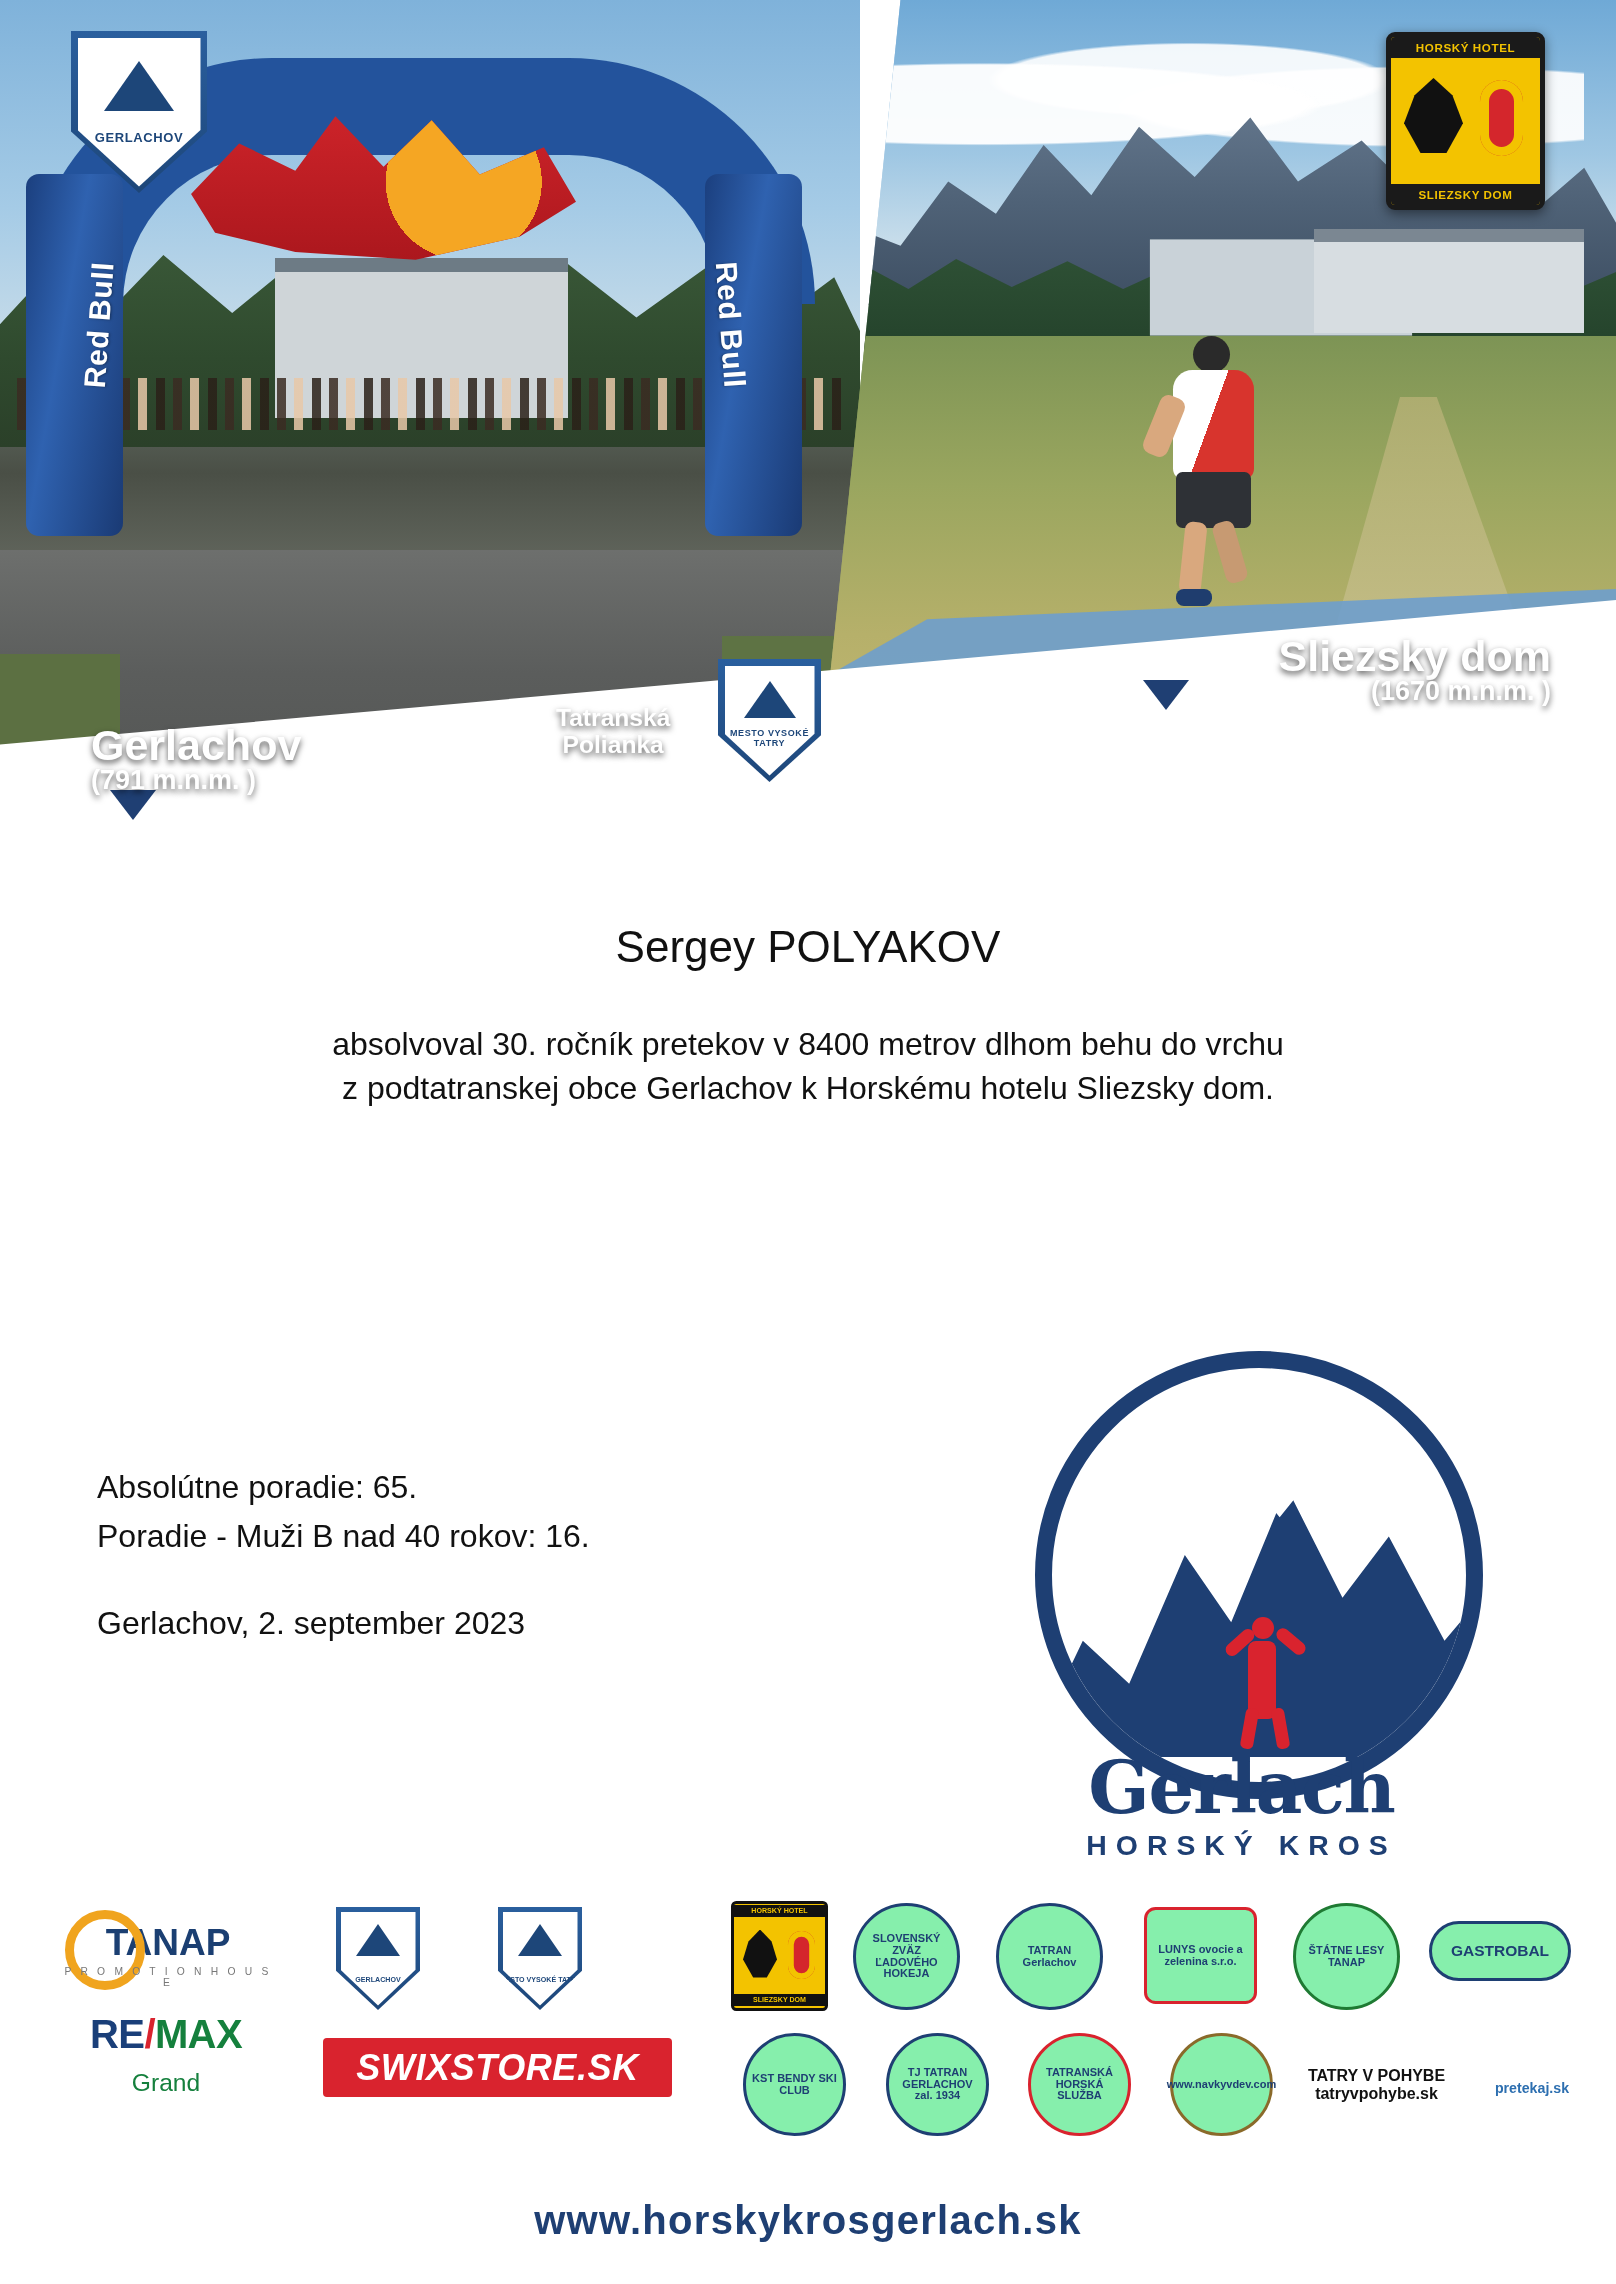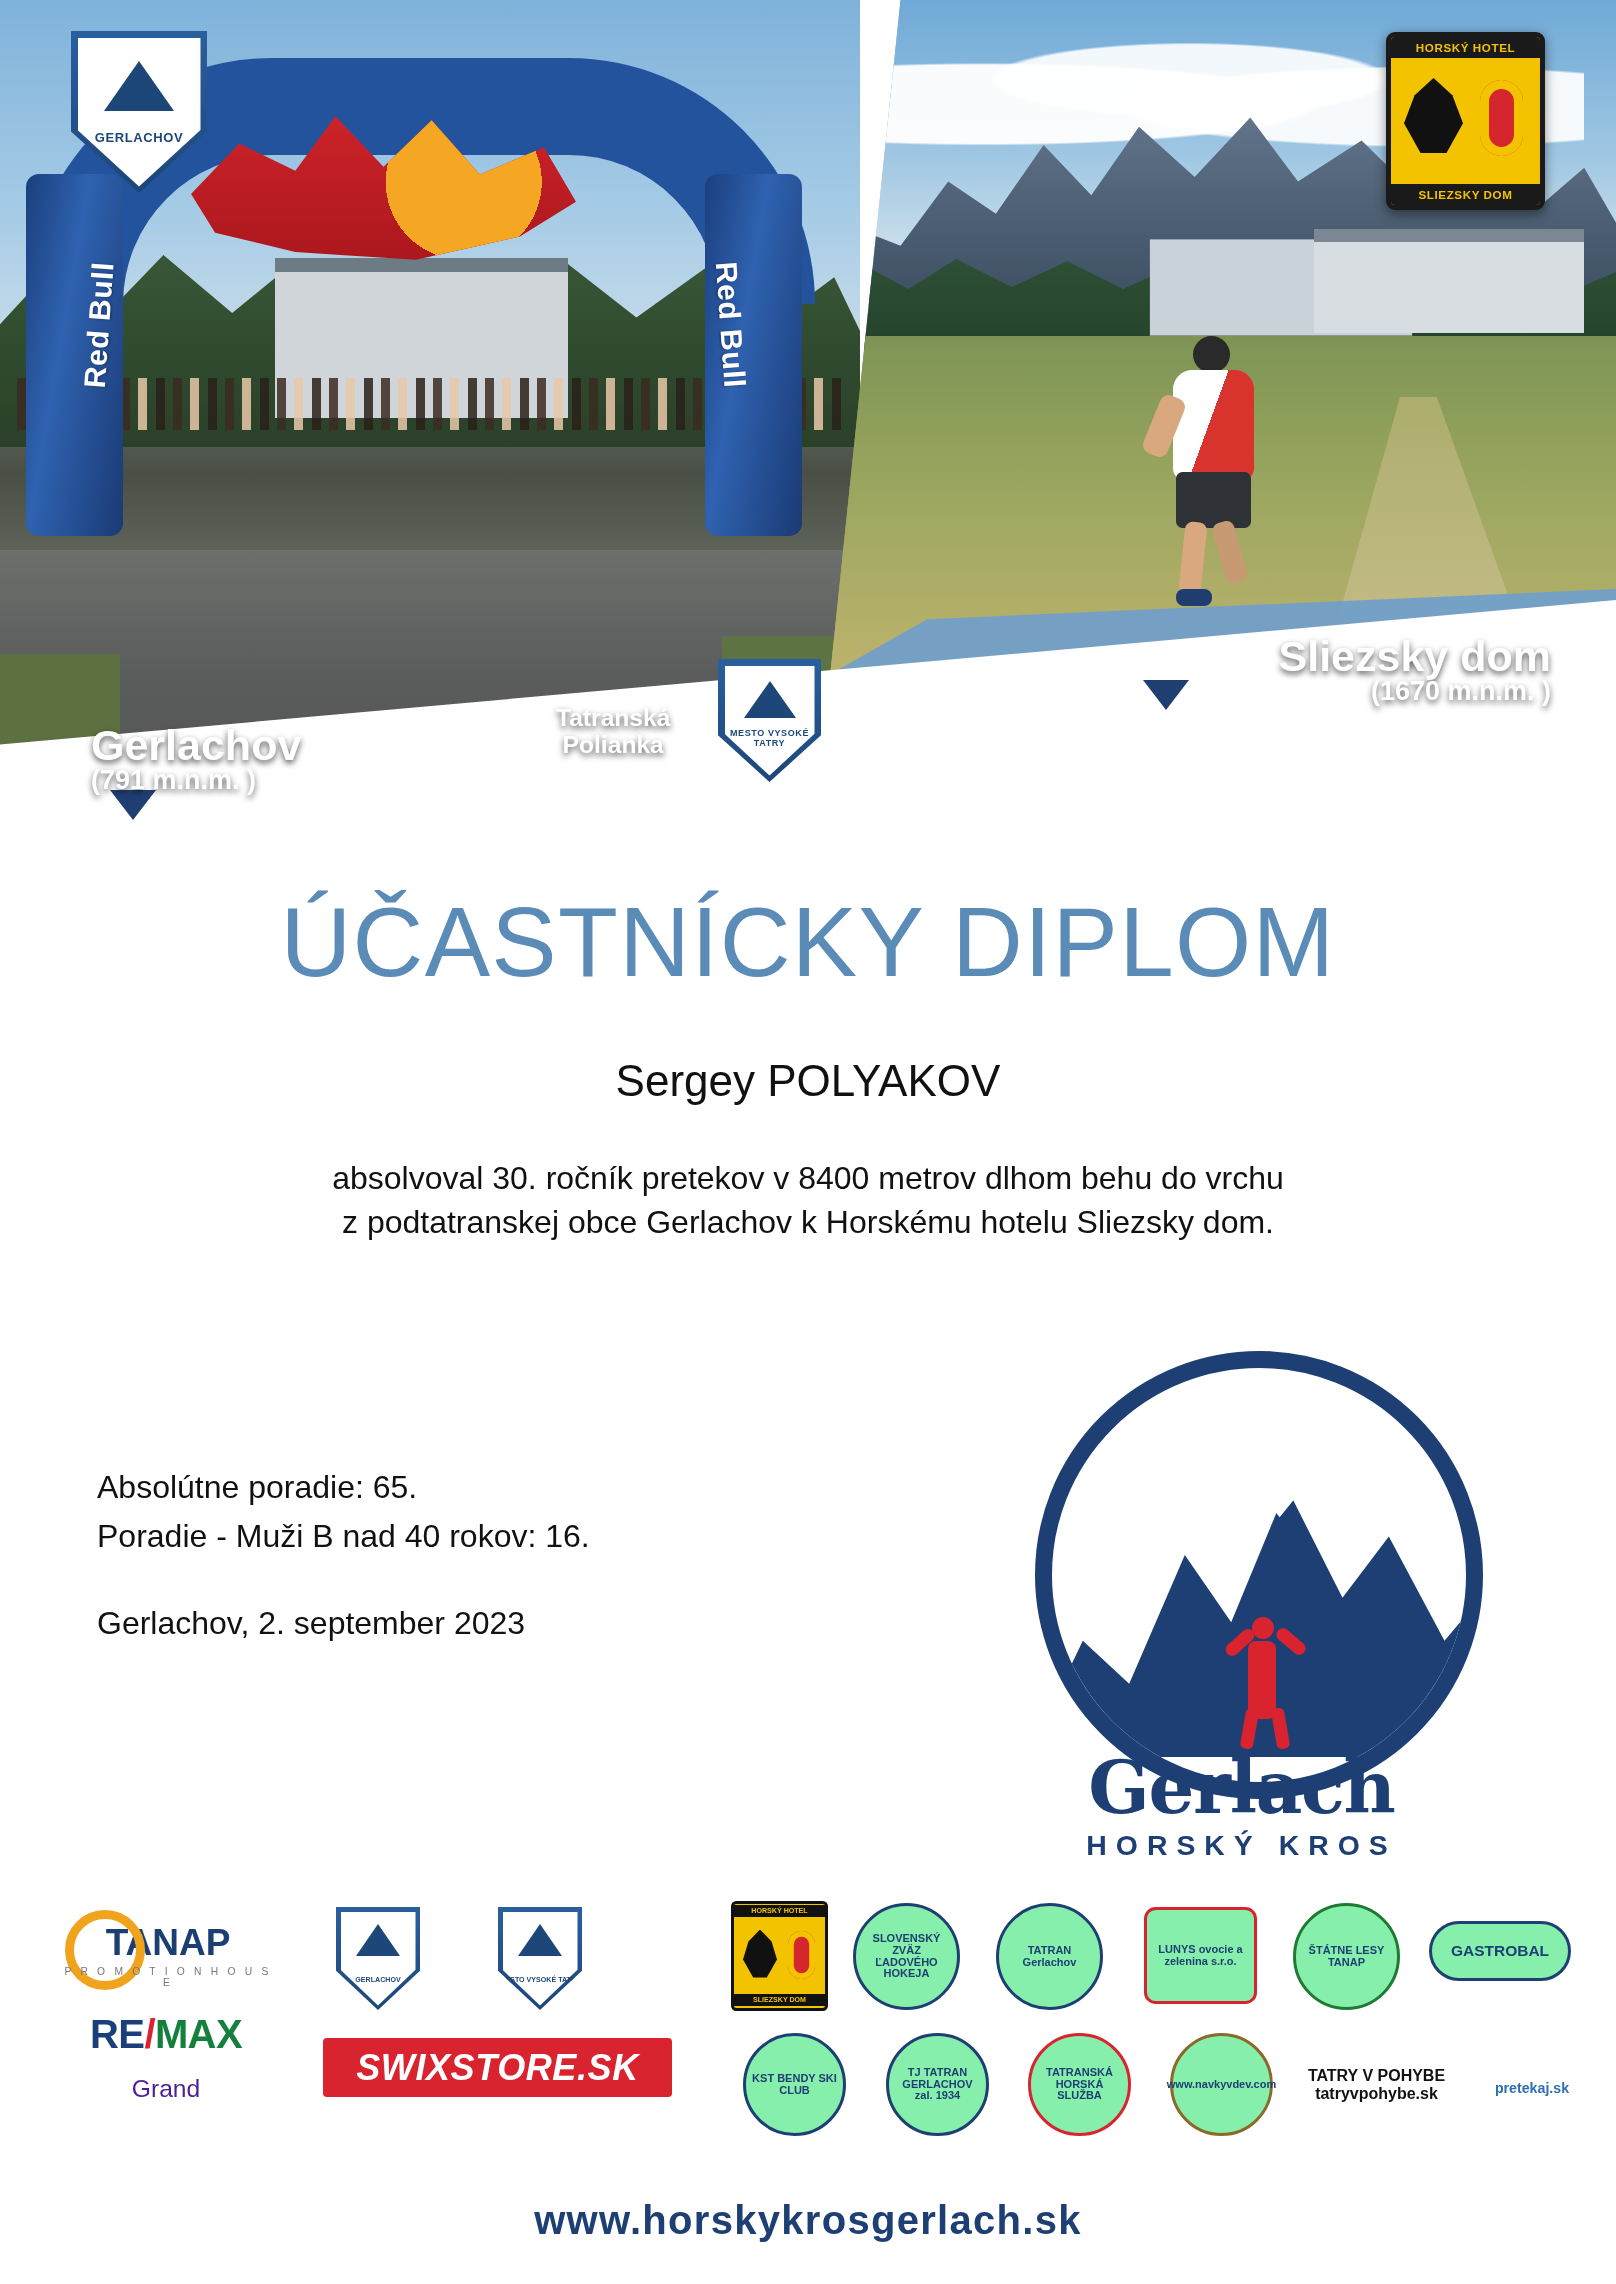--- a/index.html
+++ b/index.html
@@ -419,21 +419,21 @@
     border: 9px solid #f0a41e; border-radius: 50%;
   }
   .sp-ajla .sub {
     position: absolute; left: 0; bottom: -3.9px; width: 100%;
     font-size: 10.3px; letter-spacing: 3.2px; color: #777; font-weight: 400;
   }
   .sp-remax { left: 56px; top: 118px; width: 220px; height: 84px; display: block; }
   .sp-remax .rm {
     font-size: 40px; font-weight: 700; color: #1a3f79; letter-spacing: -0.6px;
   }
-  .sp-remax .grand { font-size: 24.6px; color: #4c1d95; font-weight: 400; margin-top: 18px; }
+  .sp-remax .grand { font-size: 24.6px; color: #15803d; font-weight: 400; margin-top: 12px; }
 
   .sp-swix {
     left: 323px; top: 144px; width: 349px; height: 59px;
     background: #d9232e; color: #ffffff; font-size: 36px;
     font-style: italic; letter-spacing: 0.6px; border-radius: 3.9px;
   }
 
   .sp-crest-small {
     position: absolute;
     width: 84px; height: 103px;
@@ -554,21 +554,20 @@
   <div class="crest-hotel">
     <div class="hh-top">HORSKÝ HOTEL</div>
     <div class="hh-eagle"></div>
     <div class="hh-snake"></div>
     <div class="hh-bottom">SLIEZSKY DOM</div>
   </div>
 </div>
 
 <div class="doc">
 
-  <h1 class="title">ÚČASTNÍCKY DIPLOM</h1>
 
   <div class="athlete">Sergey POLYAKOV</div>
 
   <div class="desc">
     <span>absolvoval 30. ročník pretekov v 8400 metrov dlhom behu do vrchu</span><br>
     <span>z podtatranskej obce Gerlachov k Horskému hotelu Sliezsky dom.</span>
   </div>
 
   <div class="results">
     <div class="gap"></div>

